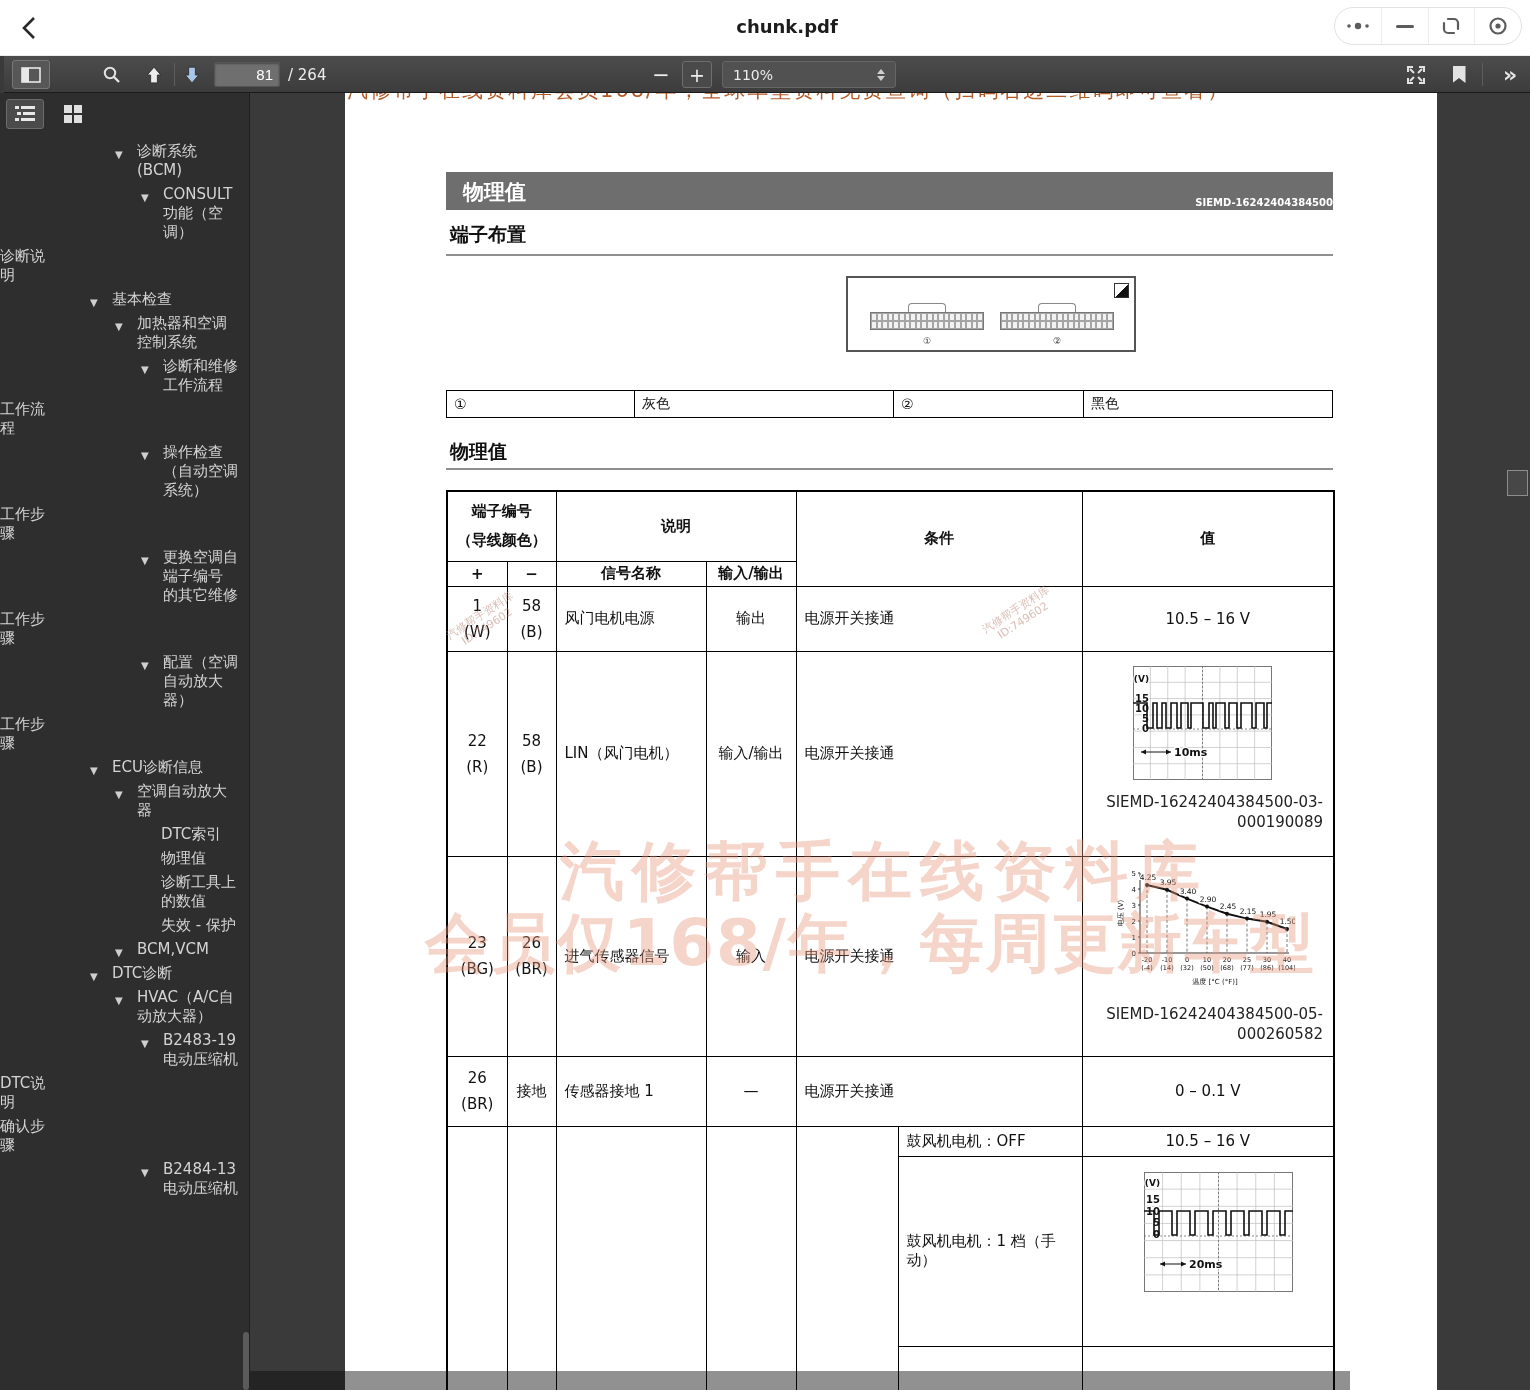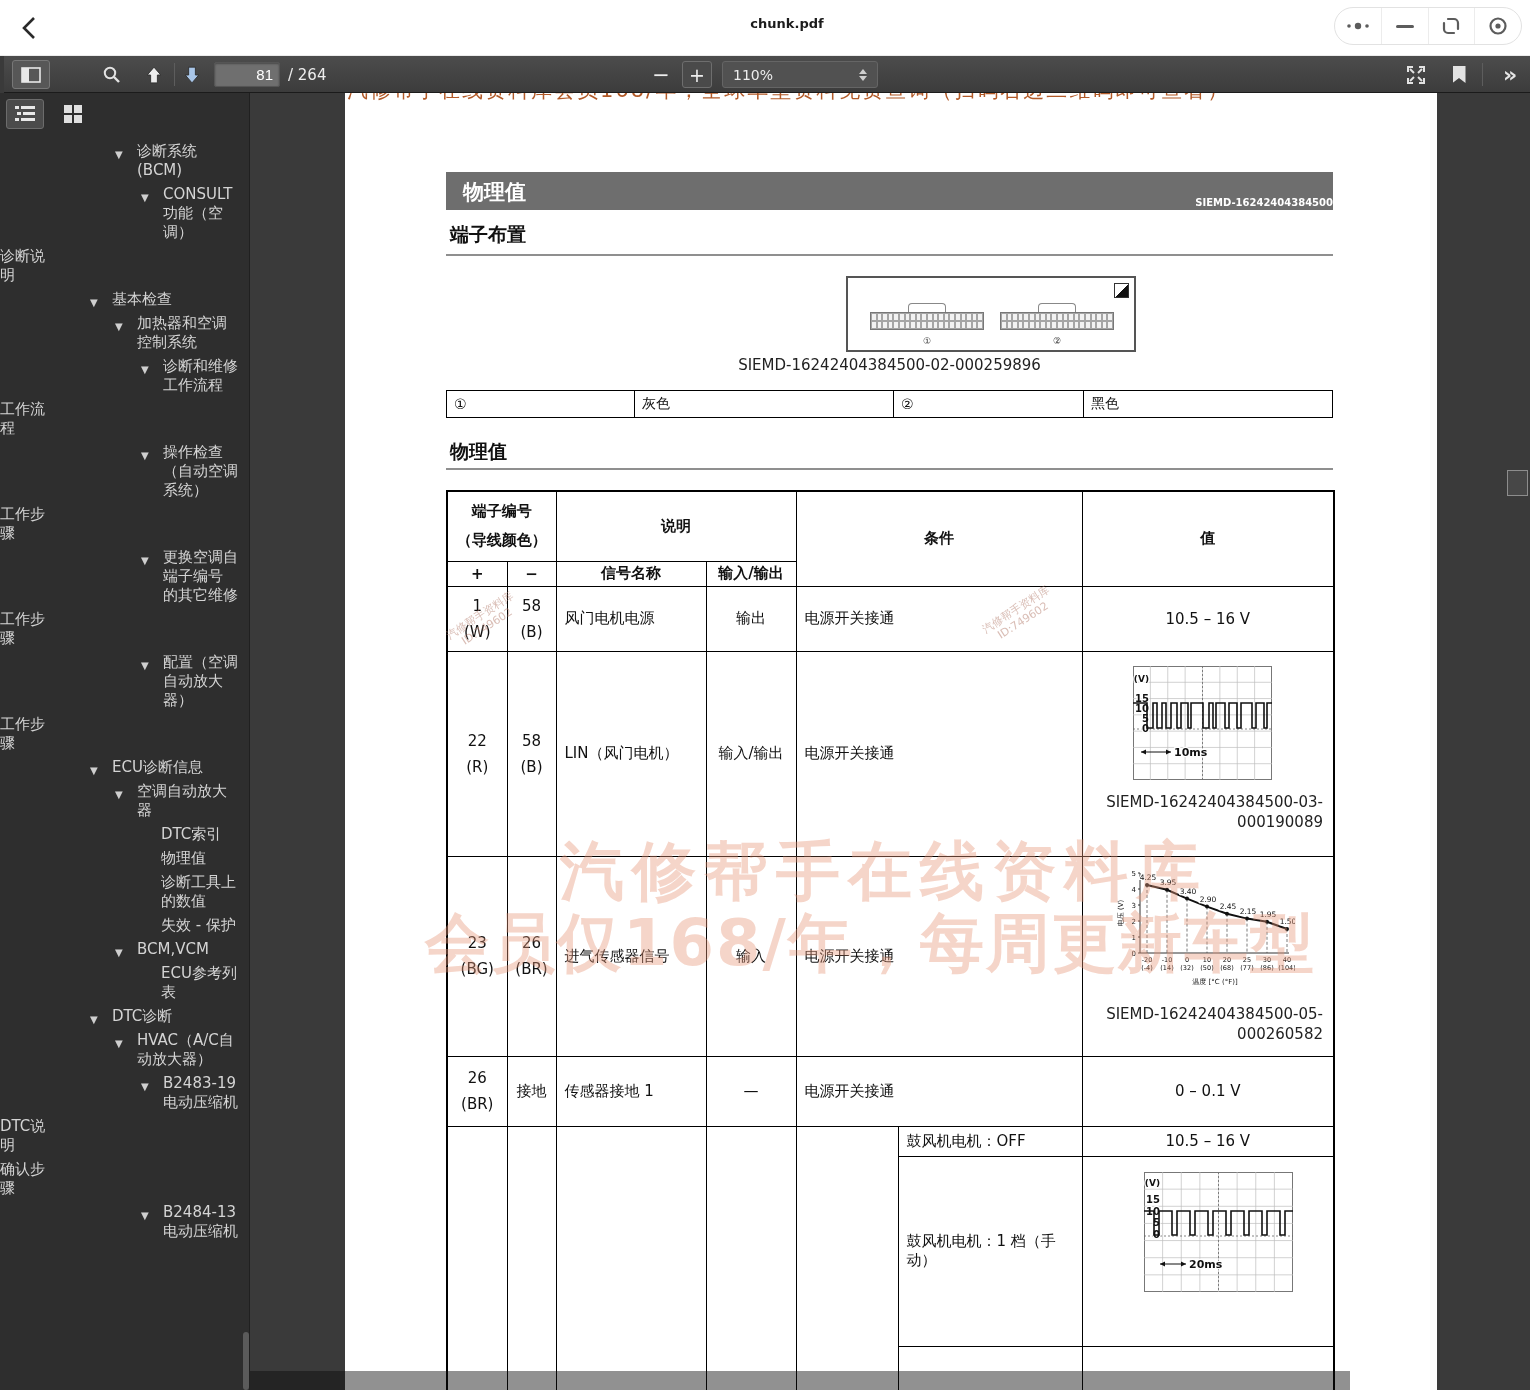--- a/index.html
+++ b/index.html
@@ -3,42 +3,42 @@
 <meta charset="utf-8">
 <style>
   * { margin:0; padding:0; box-sizing:border-box; }
   html,body { width:1530px; height:1390px; overflow:hidden; background:#3a3a3a;
     font-family:"DejaVu Sans","Liberation Sans",sans-serif; }
 
   
   .appbar { position:absolute; left:0; top:0; width:1530px; height:56px; background:#fff;
     border-bottom:1px solid #ececec; z-index:30; }
   .back-btn { position:absolute; left:14px; top:12px; width:32px; height:32px; cursor:pointer; }
-  .app-title { position:absolute; left:0; right:0; top:16px; text-align:center; font-size:13px;
+  .app-title { position:absolute; left:0; right:0; top:16px; text-align:center; font-size:18px;
     font-weight:600; color:#1c1c1c;margin-left:44px; }
   .win-pill { position:absolute; right:8px; top:7px; width:188px; height:38px; border:1px solid #e2e2e2;
     border-radius:19px; display:flex; align-items:center; background:#fff; }
   .win-slot { flex:1; height:100%; display:flex; align-items:center; justify-content:center; cursor:pointer; }
   .win-slot + .win-slot { border-left:1px solid #ececec; }
 
   
   .toolbar { position:absolute; left:4px; top:56px; width:1530px; height:37px;
     background:linear-gradient(#4c4c4c,#3c3c3c); border-bottom:1px solid #1b1b1b; z-index:29; }
   .tb-btn { position:absolute; display:flex; align-items:center; justify-content:center; cursor:pointer; }
   .sidebar-toggle { left:8px; top:4px; width:38px; height:29px; background:#575757; border:1px solid #777;
     border-radius:3px; }
   .tb-sep { position:absolute; top:7px; width:1px; height:23px; background:#5d5d5d; }
   .page-input { position:absolute; left:210px; top:6px; width:66px; height:25px; background:#6f6f6f;
     border:1px solid #555; border-radius:2px; color:#fff; font-size:15px; text-align:right;
     padding-right:6px; box-shadow:inset 0 1px 2px rgba(0,0,0,.35); }
   .page-total { position:absolute; left:284px; top:10px; color:#ededed; font-size:15px; }
   .zoom-out { left:640px; top:4px; width:34px; height:29px; color:#ededed; font-size:21px; }
   .zoom-in { left:678px; top:5px; width:30px; height:27px; color:#ededed; font-size:19px;
     border:1px solid #6e6e6e; border-radius:3px; background:#4a4a4a; }
-  .zoom-select { position:absolute; left:718px; top:5px; width:156px; height:27px; background:#515151;
+  .zoom-select { position:absolute; left:718px; top:5px; width:174px; height:27px; background:#515151;
     border:1px solid #656565; border-radius:3px; color:#ededed; font-size:14px; display:flex;
     align-items:center; padding:0 10px; cursor:pointer; }
   .zoom-arrows { margin-left:auto; display:flex; flex-direction:column; gap:2px; }
   .zoom-arrows i { width:0; height:0; border-left:4px solid transparent; border-right:4px solid transparent; }
   .zoom-arrows .up { border-bottom:5px solid #cfcfcf; }
   .zoom-arrows .dn { border-top:5px solid #cfcfcf; }
   .fullscreen-btn { left:1398px; top:6px; width:28px; height:25px; }
   .bookmark-btn { left:1444px; top:6px; width:22px; height:25px; }
   .bookmark-icon { width:13px; height:17px; background:#e3e3e3;
     clip-path:polygon(0 0,100% 0,100% 100%,50% 70%,0 100%); }
@@ -278,22 +278,20 @@
 骤</span></div>
       <div class="toc-item ind-a0"><span class="caret">▼</span><span class="toc-label">ECU诊断信息</span></div>
       <div class="toc-item ind-a1"><span class="caret">▼</span><span class="toc-label">空调自动放大
 器</span></div>
       <div class="toc-item ind-b1"><span class="toc-label">DTC索引</span></div>
       <div class="toc-item ind-b1"><span class="toc-label">物理值</span></div>
       <div class="toc-item ind-b1"><span class="toc-label">诊断工具上
 的数值</span></div>
       <div class="toc-item ind-b1"><span class="toc-label">失效 - 保护</span></div>
       <div class="toc-item ind-a1"><span class="caret">▼</span><span class="toc-label">BCM,VCM</span></div>
-      <div class="toc-item ind-b1"><span class="toc-label">ECU参考列
-表</span></div>
       <div class="toc-item ind-a0"><span class="caret">▼</span><span class="toc-label">DTC诊断</span></div>
       <div class="toc-item ind-a1"><span class="caret">▼</span><span class="toc-label">HVAC（A/C自
 动放大器）</span></div>
       <div class="toc-item ind-a2"><span class="caret">▼</span><span class="toc-label">B2483-19
 电动压缩机</span></div>
       <div class="toc-item ind-b2"><span class="toc-label">DTC说
 明</span></div>
       <div class="toc-item ind-b2"><span class="toc-label">确认步
 骤</span></div>
       <div class="toc-item ind-a2"><span class="caret">▼</span><span class="toc-label">B2484-13
@@ -415,21 +413,20 @@
                 <div class="pin"></div>
                 <div class="pin"></div>
                 <div class="pin"></div>
                 <div class="pin"></div>
               </div>
             </div>
           <div class="conn-label">②</div>
         </div>
       </div>
     </div>
-    <div class="conn-cap">SIEMD-16242404384500-02-000259896</div>
 
     <table class="color-tbl">
       <tbody>
           <tr>
         <td style="width:188px;">①</td>
         <td style="width:259px;">灰色</td>
         <td style="width:190px;">②</td>
         <td>黑色</td>
       </tr>
     </tbody>

